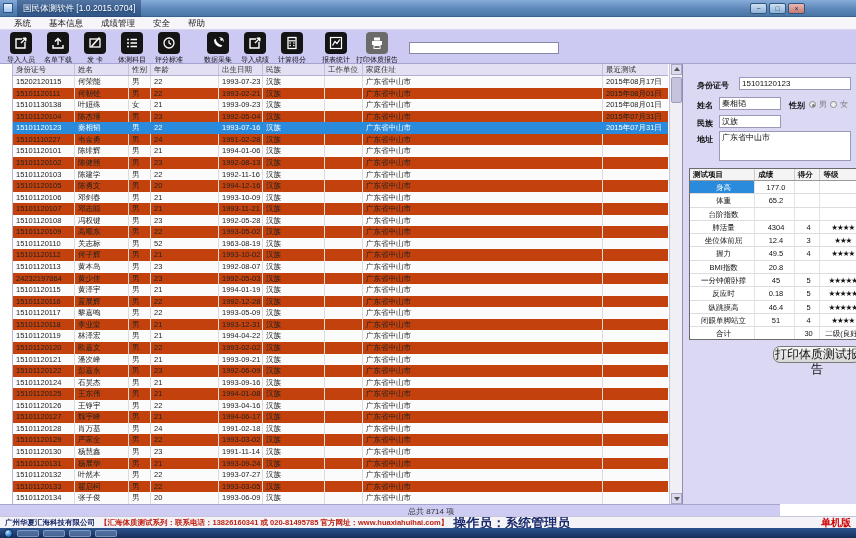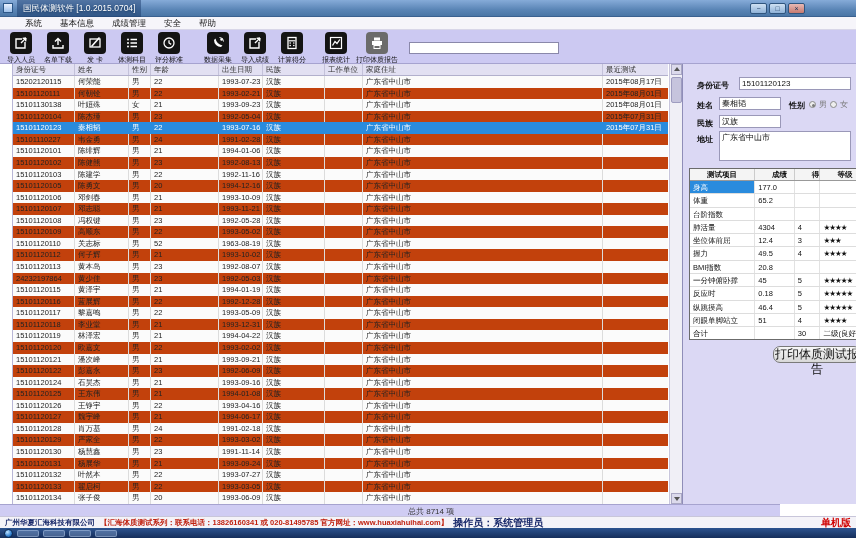--- a/index.html
+++ b/index.html
@@ -12,21 +12,21 @@
     background:linear-gradient(#86abd8,#5a85b6 60%,#4a76a6); border-bottom:1px solid #3a6190;
     display:flex; align-items:center; padding:0 3px; }
   .app-ico { width:10px; height:10px; background:linear-gradient(#eaf2ff,#9cc0ea); border:1px solid #2c5788; margin-right:4px; }
   .title-text { color:#fff; font-size:8.5px; text-shadow:0 1px 2px #1b3a60; background:rgba(20,50,100,.45); padding:18px 6px; border-radius:2px; line-height:12px; }
   .winbtns { margin-left:auto; display:flex; gap:2px; padding-right:48px; }
   .winbtn { width:17px; height:11px; border:1px solid #30557e; border-radius:2px;
     background:linear-gradient(#cfe0f2,#8fb2d8); color:#17375c; font-size:7px; line-height:9px; text-align:center; }
   .winbtn.close { background:linear-gradient(#e8b9b4,#c77a70); }
 
   
-  .menubar { position:absolute; top:17px; left:0; width:856px; height:13px; background:#f6f5fa; border-bottom:1px solid #d8d6e8; display:flex; align-items:center; padding-left:16px; }
+  .menubar { position:absolute; top:17px; left:0; width:856px; height:13px; background:#f6f5fa; border-bottom:1px solid #d8d6e8; display:flex; align-items:center; padding-left:5px; }
   .menu-item { font-size:8.5px; color:#222; padding:0 9px; line-height:12px; }
 
   
   .toolbar { position:absolute; top:30px; left:0; width:856px; height:34px; background:#ccc9f2; border-bottom:1px solid #a6a3cf; display:flex; align-items:flex-start; padding:2px 0 0 4px; }
   .tbtn { display:flex; flex-direction:column; align-items:center; margin-right:3px; min-width:34px; }
   .tbtn .ibox { width:22px; height:22px; background:#141414; border-radius:4px; display:flex; align-items:center; justify-content:center; }
   .tbtn .ibox.gray { background:#6b6b6b; }
   .tbtn .lbl { font-size:7px; color:#111; margin-top:1px; white-space:nowrap; }
   .gap1 { margin-left:12px; } .gap2 { margin-left:7px; }
   .tsearch { margin-left:8px; margin-top:10px; width:150px; height:12px; border:1px solid #8a88aa; background:#fff; font-size:8px; padding:0 2px; }
@@ -58,38 +58,38 @@
   
   .panel { position:absolute; left:670px; top:0; width:186px; height:440px; background:#dbd8f4; border-left:1px solid #8f8db8; }
   .frm-label { position:absolute; font-size:8px; font-weight:bold; color:#111; }
   .frm-input { position:absolute; background:#fff; border:1px solid #9a98b8; font-size:8px; padding:0 2px; line-height:12px; overflow:hidden; white-space:nowrap; }
   .radio-row { position:absolute; display:flex; align-items:center; gap:3px; color:#7a7a7a; font-size:8px; }
   .radio { width:7px; height:7px; border:1px solid #8a8a8a; border-radius:50%; background:#eee; position:relative; }
   .radio.on::after { content:""; position:absolute; left:1.5px; top:1.5px; width:3px; height:3px; border-radius:50%; background:#7a7a7a; }
 
   .tests { position:absolute; left:6px; top:104px; width:174px; height:172px; background:#fff; border:1px solid #6b6b6b; overflow:hidden; }
   .tests .thr { display:flex; height:12px; border-bottom:1px solid #999; background:#f4f4f4; }
-  .tests .thc { font-size:7.5px; font-weight:bold; line-height:12px; padding-left:17px; border-right:1px solid #ccc; overflow:hidden; }
+  .tests .thc { font-size:7.5px; font-weight:bold; line-height:12px; padding-left:3px; border-right:1px solid #ccc; overflow:hidden; }
   .tests .tr2 { display:flex; height:13.3px; border-bottom:1px solid #ddd; }
-  .tests .td2 { font-size:7.5px; line-height:13px; padding-left:3px; border-right:1px solid #e2e2e2; overflow:hidden; white-space:nowrap; }
+  .tests .td2 { font-size:7.5px; line-height:13px; padding-left:3px; border-right:1px solid #e2e2e2; overflow:hidden; white-space:nowrap;text-align:center; }
   .t0{width:66px} .t1{width:40px} .t2{width:26px} .t3{width:42px; border-right:none !important;}
   .tests .td2.selitem { background:#2a8bdd; color:#fff; }
   .star { letter-spacing:-1px; }
 
   .print-btn { position:absolute; left:90px; top:282px; width:88px; height:17px;
     background:linear-gradient(#f8f8f8,#d8d8d8); border:1px solid #7a7a7a; border-radius:7px;
     font-size:12px; text-align:center; line-height:15px; color:#111; }
 
   
   .statusbar { position:absolute; top:504px; left:0; width:780px; height:12px; background:#cfccf3; border-top:1px solid #a6a3cf; }
   .status-total { position:absolute; left:408px; top:1px; font-size:8px; color:#333; }
   .footer { position:absolute; top:516px; left:0; width:856px; height:12px; background:#f4f3f8; border-top:1px solid #c8c6da; display:flex; align-items:center; padding:0 5px; gap:5px; white-space:nowrap; overflow:hidden; }
   .f-company { color:#1a2a6b; font-size:7.5px; font-weight:bold; }
   .f-info { color:#c02210; font-size:7.5px; font-weight:bold; }
-  .f-operator { color:#1a2a6b; font-size:10px; font-weight:bold; }
+  .f-operator { color:#1a2a6b; font-size:13px; font-weight:bold; }
   .f-edition { margin-left:auto; color:#d00000; font-size:10px; font-weight:bold; }
   .taskbar { position:absolute; top:528px; left:0; width:856px; height:10px; background:linear-gradient(#2c538f,#152e5b); display:flex; align-items:center; gap:4px; padding-left:4px; }
   .orb { width:9px; height:9px; border-radius:50%; background:radial-gradient(circle at 35% 30%,#bfe3ff,#2f7fd0 60%,#123a72); border:1px solid #0d2a52; }
   .task-item { width:22px; height:7px; border-radius:2px; background:rgba(160,190,230,.35); border:1px solid rgba(200,220,245,.4); }
 </style>
 </head>
 <body>
 
 <div id="app">
 

